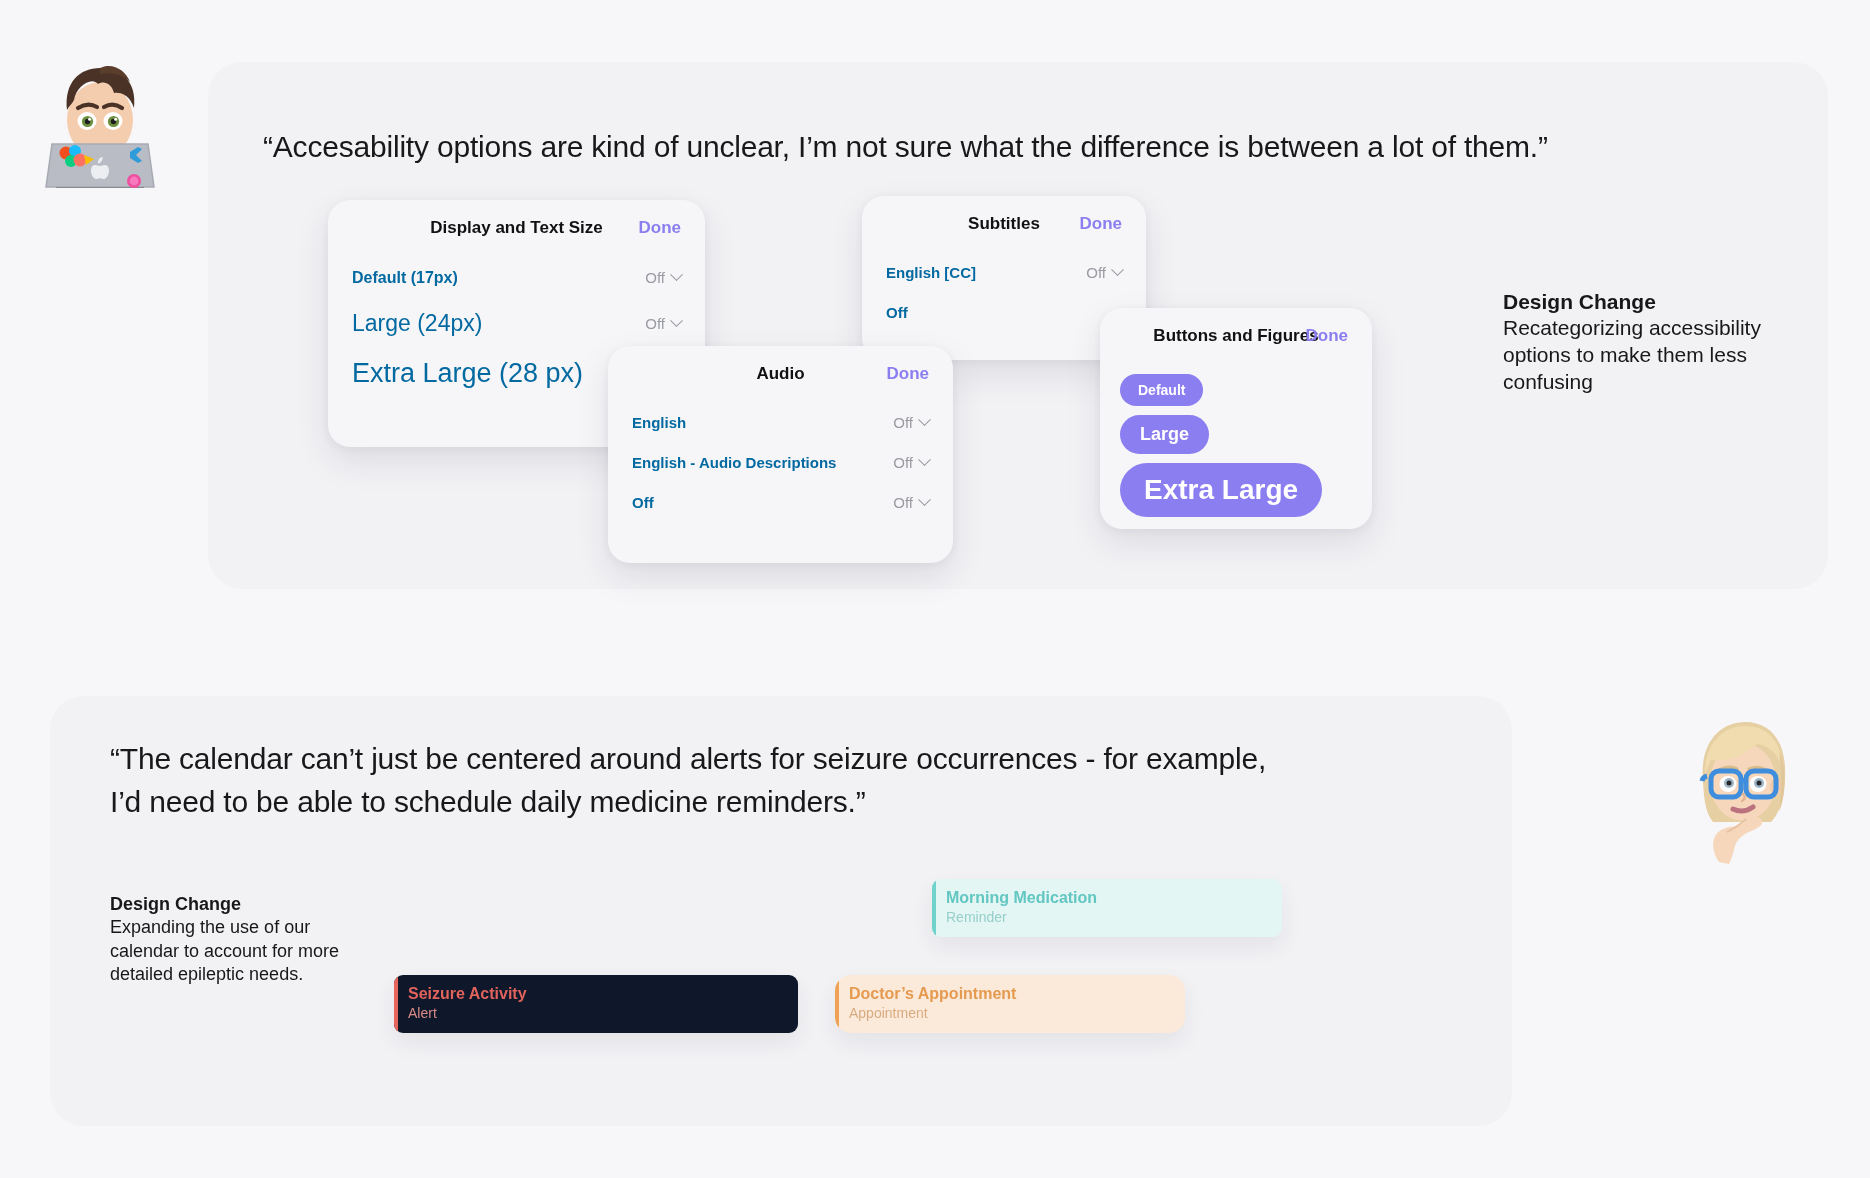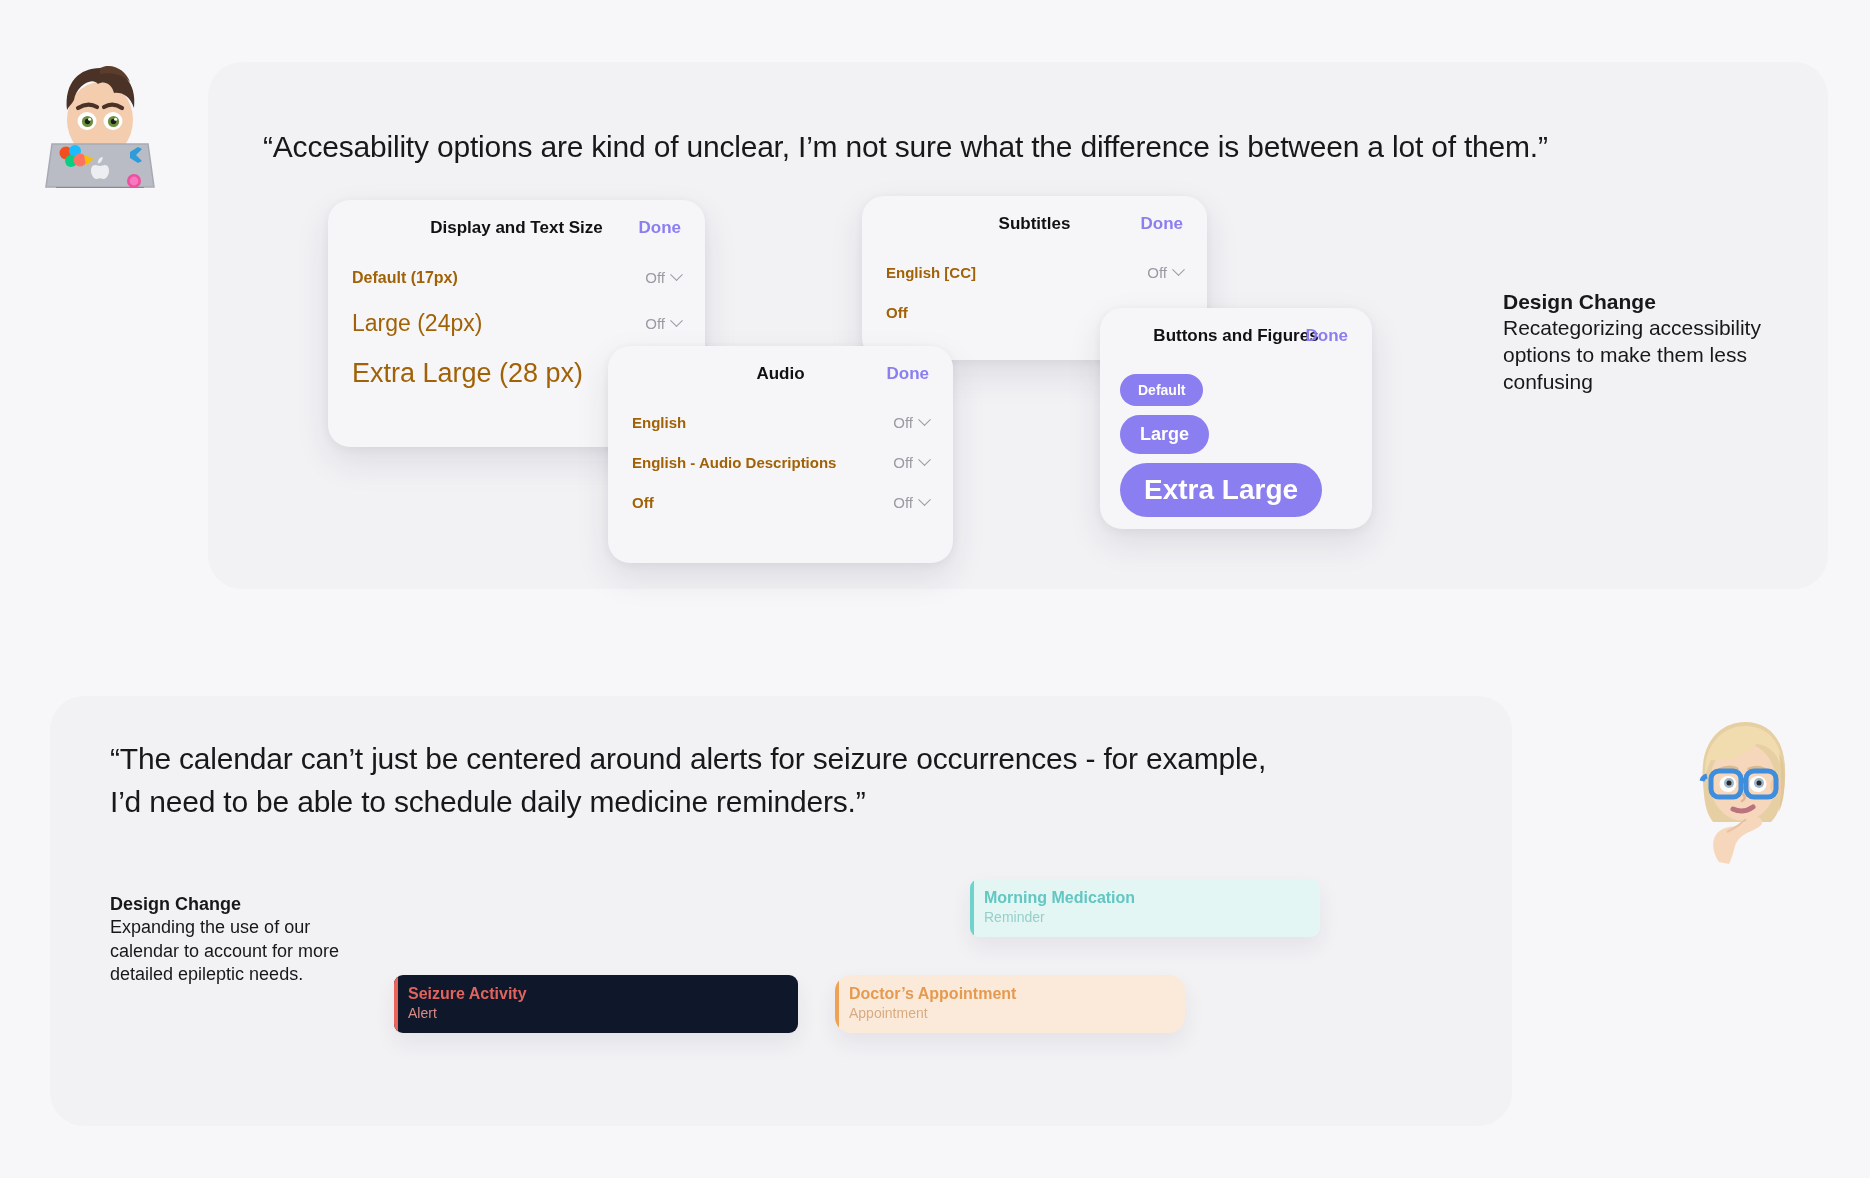--- a/index.html
+++ b/index.html
@@ -65,21 +65,21 @@
     font-weight: 600;
     color: #8b7ef0;
   }
   .ios-row {
     display: flex;
     align-items: center;
     justify-content: space-between;
     padding: 0 24px;
     height: 40px;
   }
-  .ios-row-label { font-size: 15px; font-weight: 700; color: #a16207; }
+  .ios-row-label { font-size: 15px; font-weight: 700; color: #0369a1; }
   .ios-row-value {
     display: flex; align-items: center; gap: 7px;
     font-size: 15px; color: #9a9aa3;
   }
   .chev {
     width: 9px; height: 9px;
     border-right: 1.8px solid #9a9aa3;
     border-bottom: 1.8px solid #9a9aa3;
     transform: rotate(45deg) translate(-2px,-2px);
   }
@@ -87,21 +87,21 @@
   
   #card-display { left: 328px; top: 200px; width: 377px; height: 247px; z-index: 2; }
   #card-display .ios-row-label.sz-default { font-size: 16px; font-weight: 700; }
   #card-display .ios-row-label.sz-large   { font-size: 23px; font-weight: 400; }
   #card-display .ios-row-label.sz-xlarge  { font-size: 27px; font-weight: 400; }
   #card-display .ios-row { height: 43px; }
   #card-display .ios-row.r-large  { height: 48px; gap: 18px; }
   #card-display .ios-row.r-xlarge { height: 52px; }
 
   
-  #card-subtitles { left: 862px; top: 196px; width: 345px; height: 164px; z-index: 1; }
+  #card-subtitles { left: 862px; top: 196px; width: 284px; height: 164px; z-index: 1; }
 
   
   #card-audio { left: 608px; top: 346px; width: 345px; height: 217px; z-index: 4; }
 
   
   #card-buttons { left: 1100px; top: 308px; width: 272px; height: 221px; z-index: 3; }
   .chip-list { padding: 10px 0 0 20px; display: flex; flex-direction: column; gap: 9px; align-items: flex-start; }
   .chip {
     background: #8b7ef0;
     color: #ffffff;
@@ -138,21 +138,21 @@
     width: 4px;
   }
   .event-title { font-size: 16px; font-weight: 700; line-height: 1.25; }
   .event-sub   { font-size: 14px; font-weight: 400; line-height: 1.3; }
 
   #event-recalibrate { left: 489px; top: 879px; width: 350px; background: #f7e4f6; }
   #event-recalibrate::before { background: #e879e4; }
   #event-recalibrate .event-title { color: #e05ada; }
   #event-recalibrate .event-sub   { color: #d58fd2; }
 
-  #event-medication { left: 932px; top: 879px; width: 350px; background: #e4f6f3; margin-left: 38px; }
+  #event-medication { left: 932px; top: 879px; width: 350px; background: #e4f6f3; }
   #event-medication::before { background: #6fd3cc; }
   #event-medication .event-title { color: #62c6c2; }
   #event-medication .event-sub   { color: #95cfcc; }
 
   #event-seizure { left: 394px; top: 975px; width: 404px; background: #0f172a; }
   #event-seizure::before { background: #e8655c; }
   #event-seizure .event-title { color: #e0635c; }
   #event-seizure .event-sub   { color: #db8b86; }
 
   #event-doctor { left: 835px; top: 975px; width: 350px; background: #fbeada; border-radius: 16px; }

